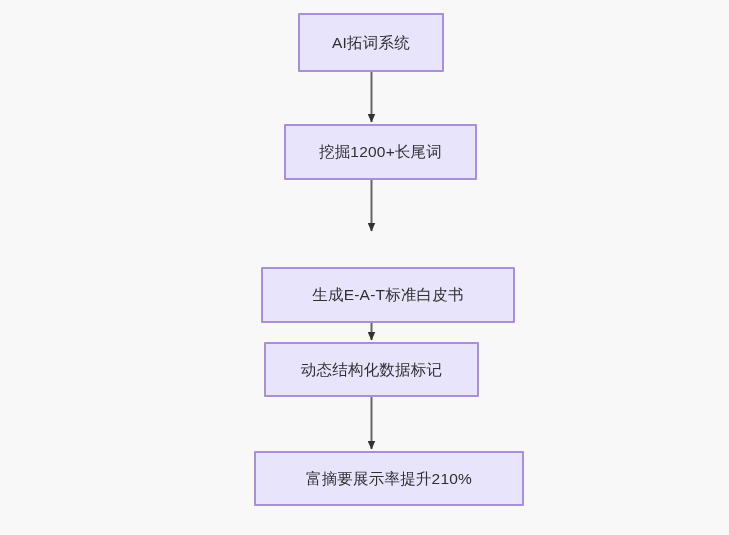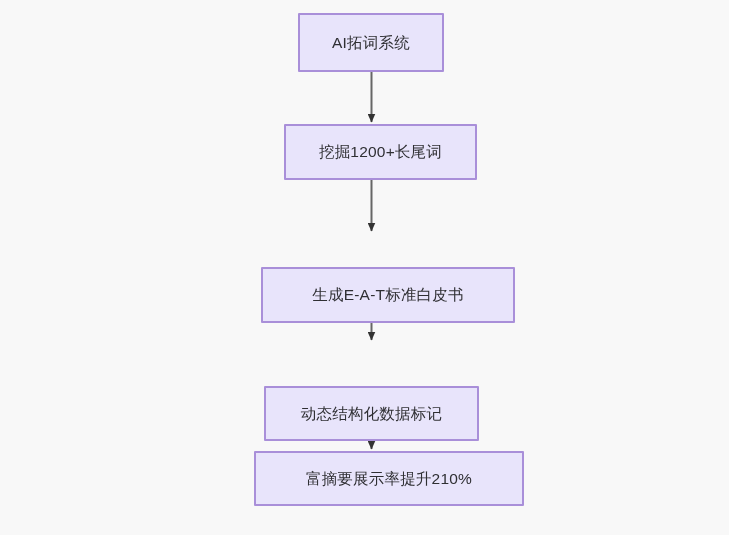--- a/index.html
+++ b/index.html
@@ -43,21 +43,21 @@
     font-size: 15.5px;
     line-height: 1.25;
     color: #2f2f33;
     letter-spacing: 0.2px;
     white-space: nowrap;
   }
   
   #node-0 { left: 298px; top: 13px;  width: 146px; height: 59px; }
   #node-1 { left: 284px; top: 124px; width: 193px; height: 56px; }
   #node-2 { left: 261px; top: 233px; width: 254px; height: 56px; margin-top: 34px; }
-  #node-3 { left: 264px; top: 342px; width: 215px; height: 55px; margin-top: 44px; }
+  #node-3 { left: 264px; top: 342px; width: 215px; height: 55px; }
   #node-4 { left: 254px; top: 451px; width: 270px; height: 55px; }
 </style>
 </head>
 <body>
 
 <div id="flow-canvas">
 
   <svg class="edge-layer" viewBox="0 0 729 535" width="729" height="535" xmlns="http://www.w3.org/2000/svg">
     <defs>
       <marker id="arrowhead" markerWidth="9" markerHeight="8" refX="8.5" refY="4" orient="auto" markerUnits="userSpaceOnUse">

